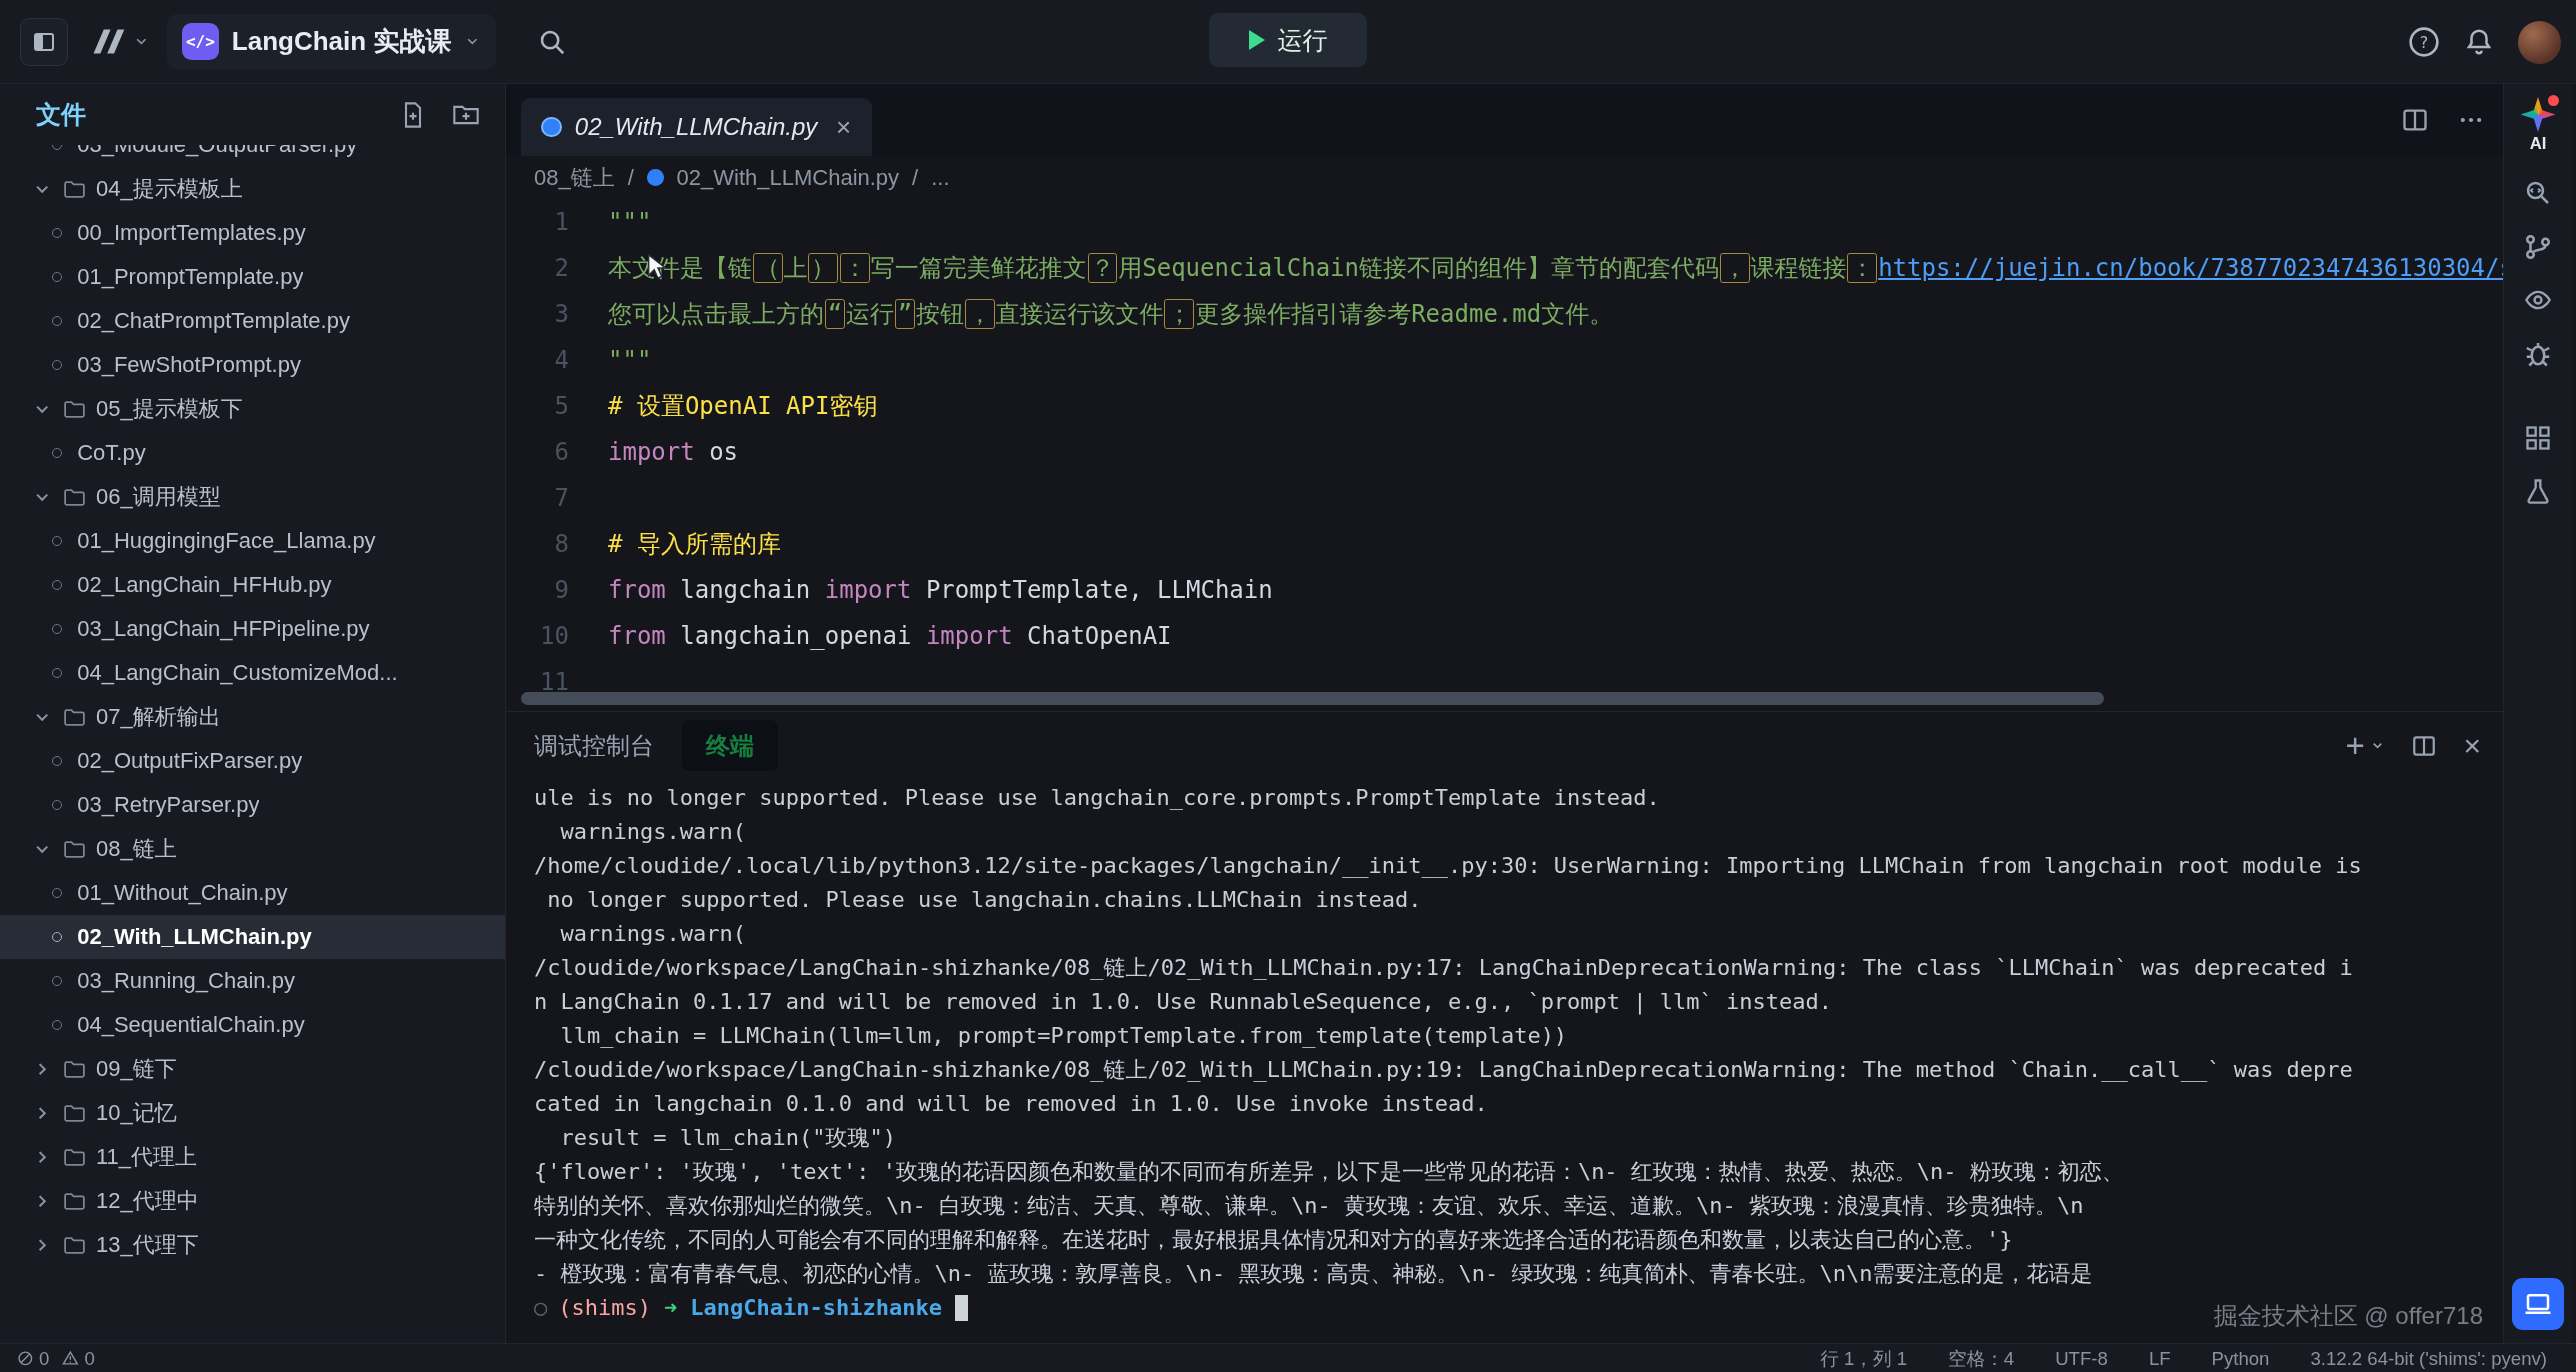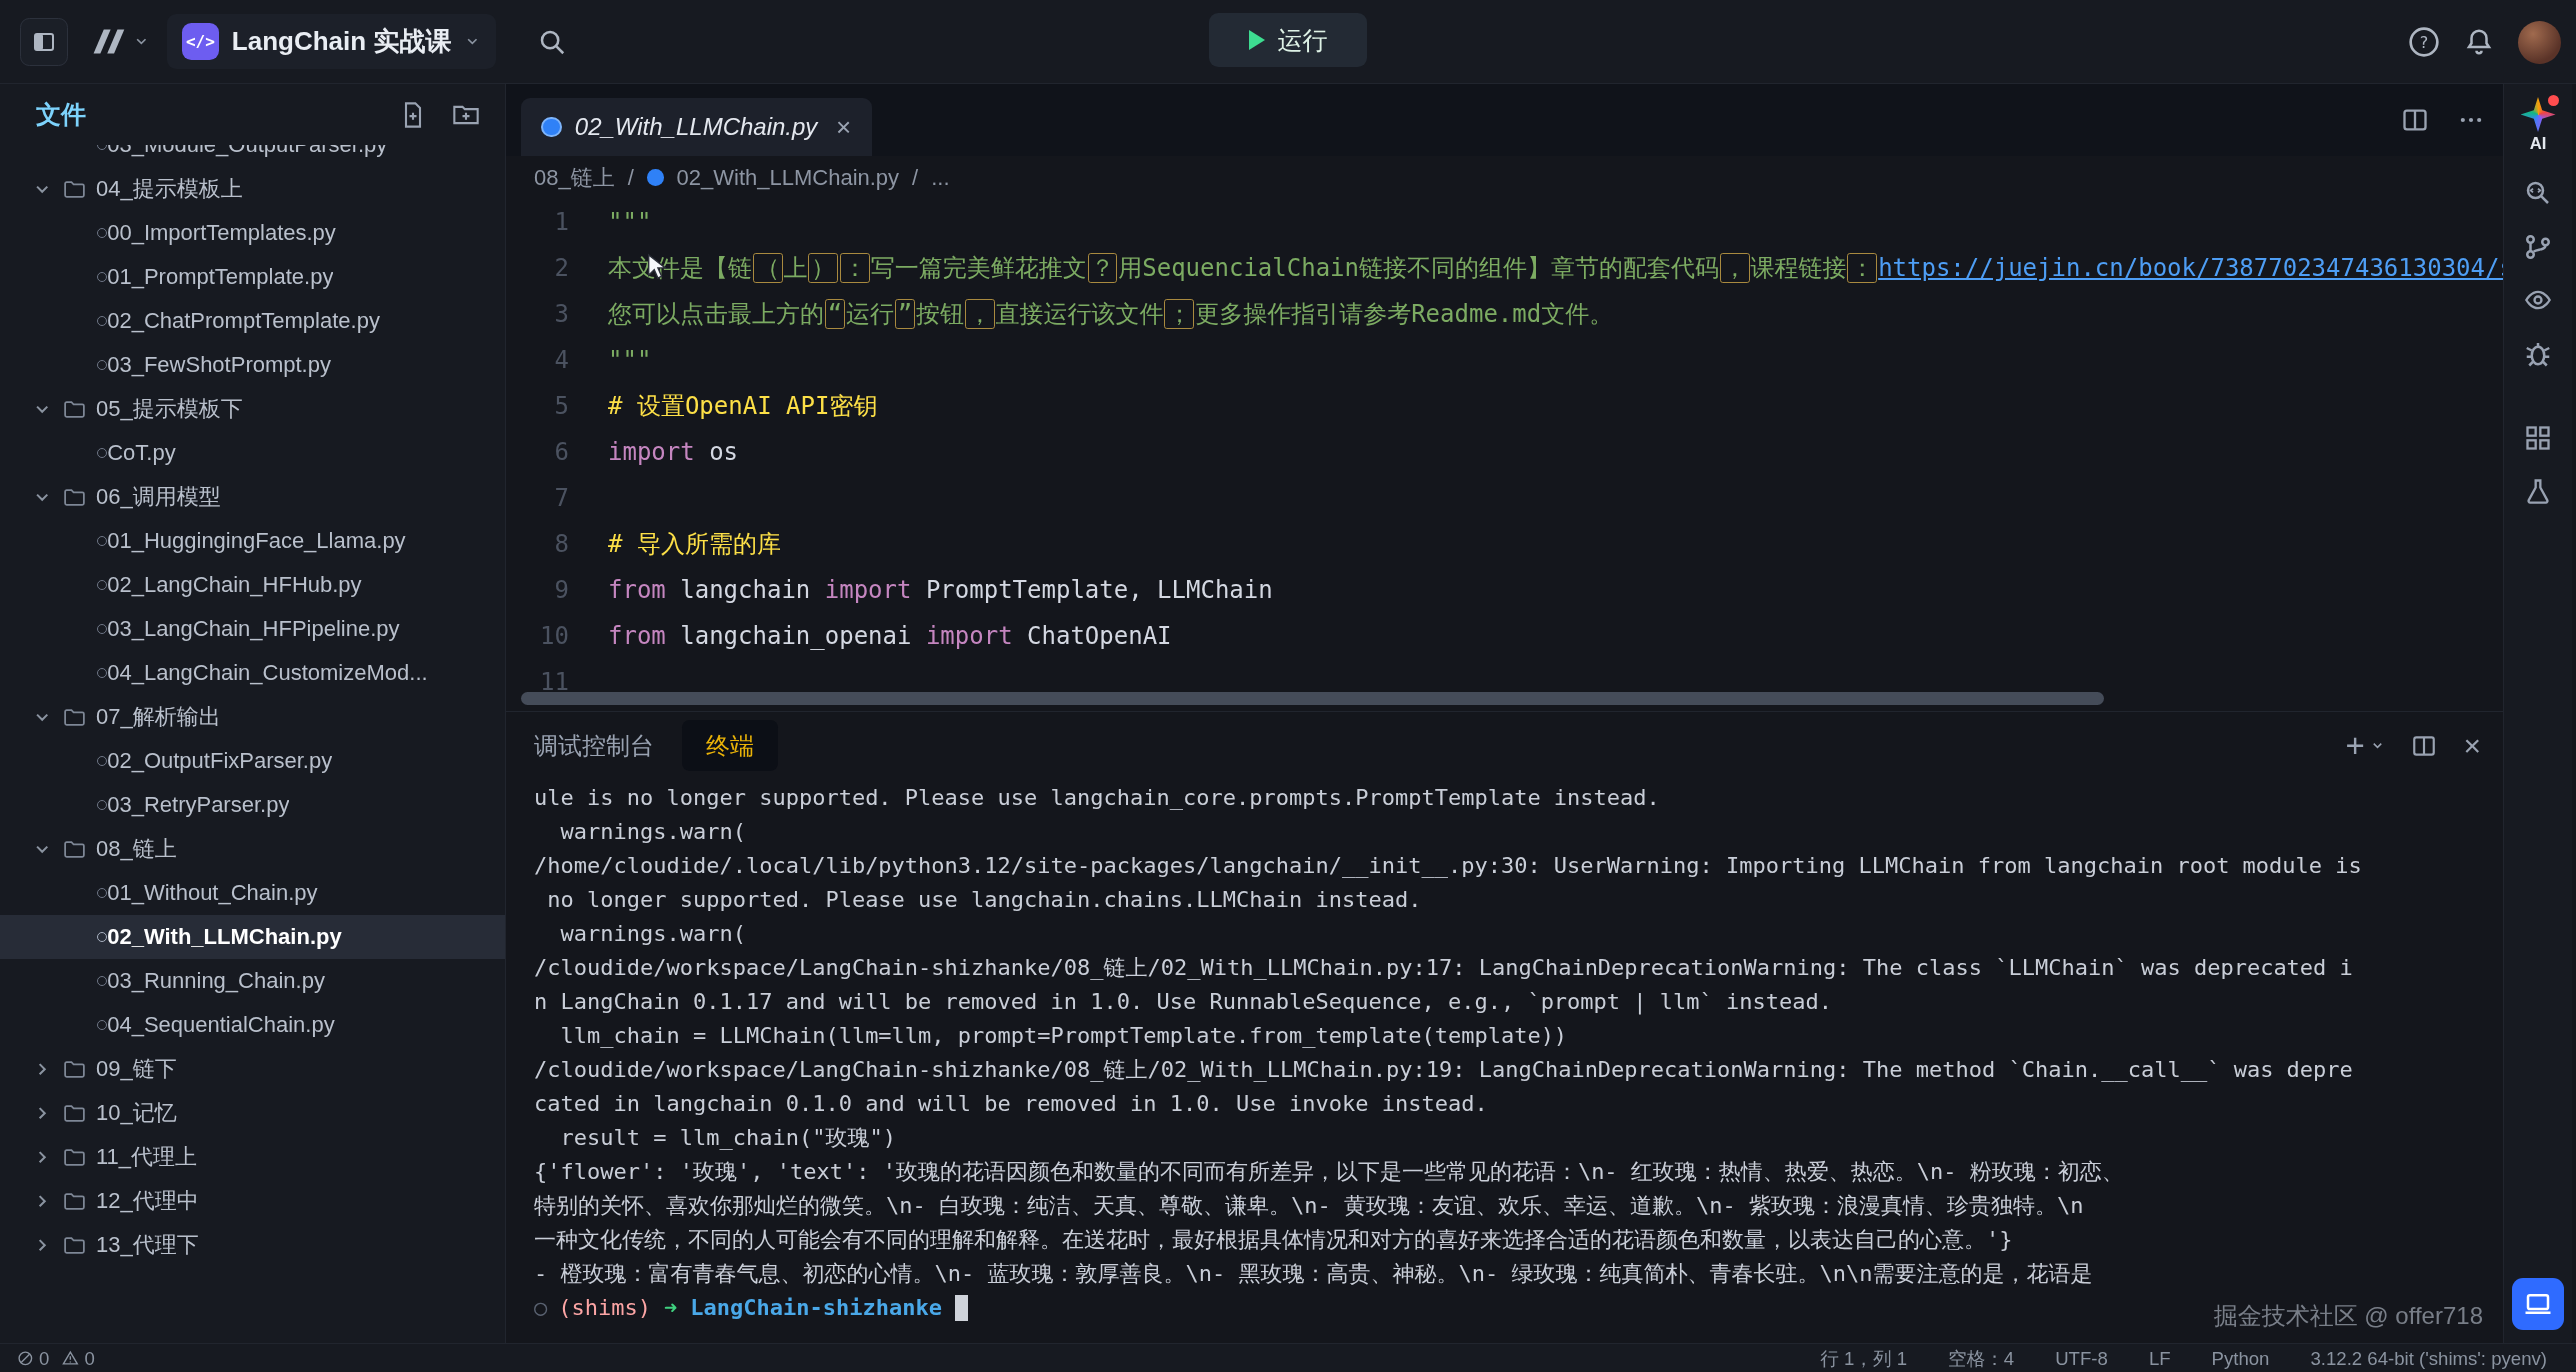--- a/index.html
+++ b/index.html
@@ -23,21 +23,21 @@
   .avatar{width:43px;height:43px;border-radius:50%;background:radial-gradient(circle at 35% 30%,#a06a4e,#5a3328 70%)}
 
   
   .sidebar{position:absolute;top:84px;left:0;width:506px;bottom:30px;background:#171a21;border-right:0.9px solid #21252e;overflow:hidden}
   .sb-head{height:61px;display:flex;align-items:center}
   .sb-title{margin-left:36px;font-size:25px;font-weight:bold;color:#7dd3fc}
   .sb-icons{margin-left:auto;margin-right:24px;display:flex;gap:24px}
   .tree{height:calc(100% - 61px);overflow:hidden}
   .tree-row{height:44px;display:flex;align-items:center;font-size:22px;color:#b9c0cc;white-space:nowrap}
   .tree-row.folder{padding-left:32px;gap:9.3px}
-  .tree-row.file{padding-left:97px;}
+  .tree-row.file{padding-left:52px;gap:15px}
   .tree-row.clip{margin-top:-22px}
   .tree-row.selected{background:#272c37;color:#ffffff;font-weight:bold}
   .dot{width:10.2px;height:10.2px;border:1.9px solid #6f7787;border-radius:50%;flex:0 0 auto}
   .tree-row.selected .dot{border-color:#aab3c2}
   .lbl{overflow:hidden;text-overflow:ellipsis;max-width:371px}
 
   
   .main{position:absolute;top:84px;left:506px;right:69px;bottom:30px;display:flex;flex-direction:column;background:#14161c}
   .tabbar{height:72px;background:#10131a;display:flex;align-items:flex-end;position:relative}
   .tab{margin-left:15px;height:58px;background:#1d212b;border-radius:9.3px 9.3px 0 0;display:flex;align-items:center;gap:13px;padding:0 20.4px}
@@ -57,21 +57,21 @@
   .comment{color:#fde047}
   .link{color:#4e9ef5;text-decoration:underline}
   .box{border:0.9px solid #a98a3f;border-radius:2.8px;padding:0 1.9px;margin:0 0.9px}
   .hscroll{position:absolute;left:15px;bottom:5.6px;width:1583px;height:13px;background:#454c59;border-radius:6.5px}
   .mouse-cursor{position:absolute;left:139px;top:54px}
 
   
   .panel{flex:1;border-top:0.9px solid #21252e;display:flex;flex-direction:column;position:relative}
   .panel-head{height:67px;display:flex;align-items:center;padding-left:28px;gap:28px}
   .ptab{font-size:24px;color:#9aa3b2}
-  .ptab.active{background:#0c0f16;color:#eab308;font-weight:normal;padding:9.3px 24px;border-radius:7.4px}
+  .ptab.active{background:#0c0f16;color:#15803d;font-weight:bold;padding:9.3px 24px;border-radius:7.4px}
   .panel-icons{margin-left:auto;margin-right:26px;display:flex;align-items:center;gap:26px;color:#9aa3b2}
   .plus{font-size:33px;line-height:1}
   .pclose{font-size:30px}
   .term{flex:1;padding:1.9px 18.6px 0 28px;font-family:"DejaVu Sans Mono","DejaVu Sans",monospace;font-size:22px;color:#c9ced8;overflow:hidden}
   .tline{height:34px;line-height:34px;white-space:pre;overflow:hidden}
   .prompt{height:34px;line-height:34px;white-space:pre;display:flex;align-items:center;gap:0}
   .p-mark{color:#596170;margin-right:11px}
   .p-venv{color:#fca5a5}
   .p-arrow{color:#3fd07f;font-weight:bold;margin:0 13px}
   .p-cwd{color:#4aa8e8;font-weight:bold;margin-right:13px}

